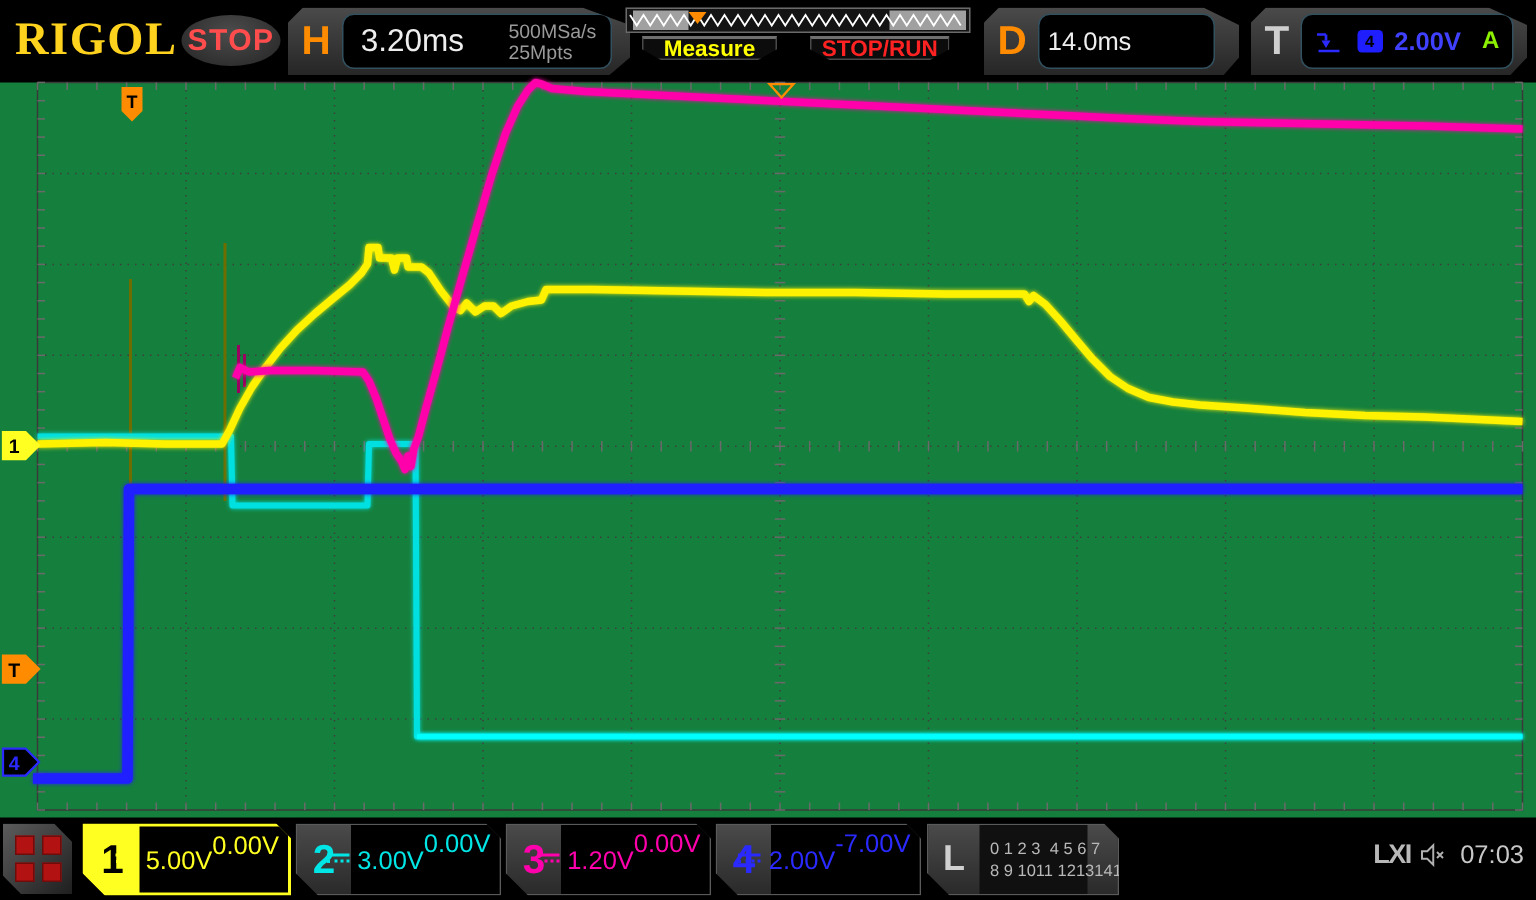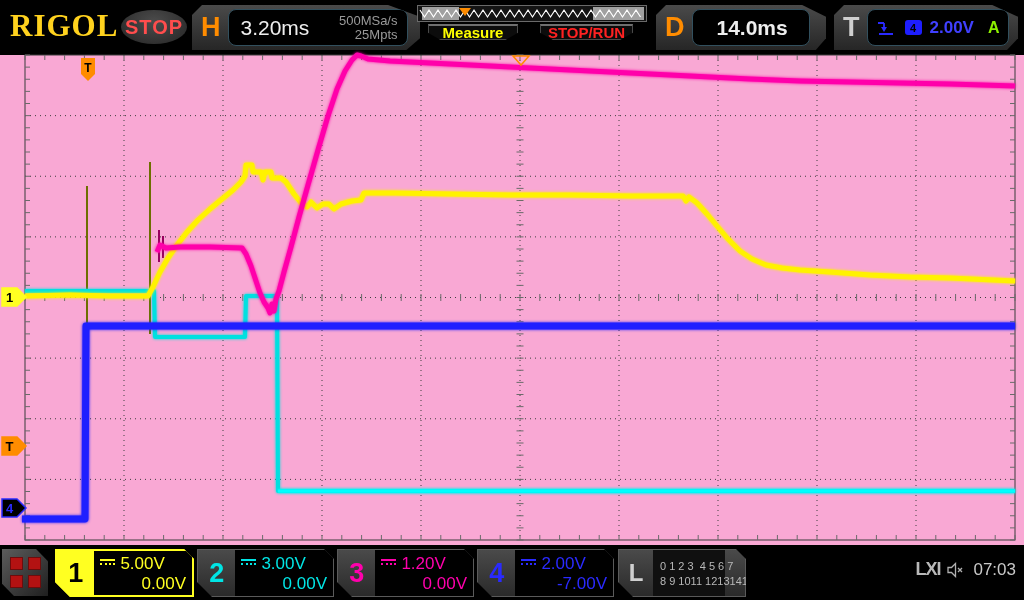--- a/index.html
+++ b/index.html
@@ -1,56 +1,56 @@
 <!DOCTYPE html>
 <html><head>
 <meta charset="utf-8">
 <style>
   * { margin:0; padding:0; box-sizing:border-box; }
   html,body { width:1024px; height:600px; background:#000; overflow:hidden;
     font-family:"Liberation Sans", sans-serif; }
-  #screen { position:relative; width:1024px; height:600px; background:#f9a8d4; }
+  #screen { position:relative; width:1024px; height:600px; background:#15803d; }
 
   
   #topbar { position:absolute; left:0; top:0; width:1024px; height:55px; background:#000; }
   #logo { position:absolute; left:10px; top:8px; font-family:"Liberation Serif", serif;
     font-weight:bold; font-size:31px; color:#ffd21e; letter-spacing:1px; }
   #runstate { position:absolute; left:121px; top:10px; width:66px; height:34px;
     background:radial-gradient(ellipse at 50% 35%, #4c4c4c, #2e2e2e 75%);
     border-radius:50%; display:flex; align-items:center; justify-content:center; }
   #runstate span { color:#ff4d4d; font-weight:bold; font-size:20px; letter-spacing:1px; }
 
   .tb-panel { position:absolute; top:5px; height:45px; background:linear-gradient(#4a4a4a,#262626);
     display:flex; align-items:center;
     clip-path:polygon(0 10px,10px 0,86% 0,100% 26%,100% 74%,94% 100%,0 100%); }
   .tb-label { font-weight:bold; font-size:27px; padding:0 7px 0 9px; }
   .tb-inner { height:37px; background:#000; border:1px solid #32505e; border-radius:8px;
     display:flex; align-items:center; }
 
   #h-panel { left:192px; width:228px; }
   #h-inner { width:180px; }
   #h-scale { color:#eee; font-size:21px; padding-left:12px; }
-  #h-rates { margin-left:auto; text-align:right; padding-right:9px; color:#9a9a9a;
+  #h-rates { margin-left:auto; padding-right:9px; color:#9a9a9a;
     font-size:13px; line-height:14px; }
 
   #membar { position:absolute; left:417px; top:5px; width:230px; height:17px;
     background:#141414; border:1px solid #6a6a6a; }
   #membar svg { position:absolute; left:0; top:0; }
 
   .tb-btn { position:absolute; top:24px; height:16px; background:#0c0c0c;
     border:1px solid #4a4a4a; border-top:2px solid #6f6f6f;
     clip-path:polygon(0 0,100% 0,100% 55%,86% 100%,14% 100%,0 55%);
     display:flex; align-items:center; justify-content:center;
     font-weight:bold; font-size:15px; }
   #btn-measure { left:428px; width:90px; color:#ffff00; }
   #btn-stoprun { left:540px; width:93px; color:#ff2222; }
 
   #d-panel { left:656px; width:170px; }
   #d-inner { width:118px; }
-  #d-value { color:#eee; font-size:21px; padding-left:24px;font-weight:bold; }
+  #d-value { color:#eee; font-size:17px; padding-left:6px; }
 
   #t-panel { left:834px; width:184px; }
   #t-inner { width:142px; padding:0 8px; }
   #t-label { color:#cfcfcf; }
   #t-src-badge { width:17px; height:15px; background:#1e1eff; border-radius:3px;
     color:#000; font-size:11px; font-weight:bold; display:flex; align-items:center;
     justify-content:center; margin-left:10px; }
   #t-level { color:#4040ff; font-weight:bold; font-size:17px; margin-left:8px; }
   #t-mode { color:#8cf000; font-weight:bold; font-size:16px; margin-left:auto; }
 
@@ -64,21 +64,21 @@
     clip-path:polygon(0 0,74% 0,100% 26%,100% 100%,26% 100%,0 74%);
     display:grid; grid-template-columns:13px 13px; grid-template-rows:13px 13px;
     gap:5px; align-content:center; justify-content:center; }
   #menu-btn i { background:#b31212; border:1px solid #6e0c0c; }
 
   .ch-block { position:absolute; top:4px; height:48px; display:flex;
     clip-path:polygon(0 0,calc(100% - 10px) 0,100% 10px,100% 100%,15px 100%,0 calc(100% - 15px)); }
   .ch-tab { width:38px; display:flex; align-items:center; justify-content:center;
     font-weight:bold; font-size:27px; }
   .ch-vals { width:99px; background:#000; padding:3px 6px 2px 6px;
-    display:flex; flex-direction:column; justify-content:center; }
+    display:flex; flex-direction:row; justify-content:flex-end; }
   .ch-row1 { display:flex; align-items:center; gap:5px; font-size:17px; }
   .ch-row2 { text-align:right; font-size:17px; }
   .coup-icon { width:15px; height:9px; border-top:2px solid; position:relative; }
   .coup-icon:after { content:""; position:absolute; left:0; top:2px; width:15px;
     border-top:2px dotted; border-color:inherit; }
 
   #ch1 { left:55px; width:139px; background:#ffff21; border:2px solid #ffff21; }
   #ch1 .ch-tab { background:#ffff21; color:#000; }
   #ch1 .ch-vals { color:#ffff21; }
   #ch1 .coup-icon { border-color:#ffff21; color:#ffff21; }

